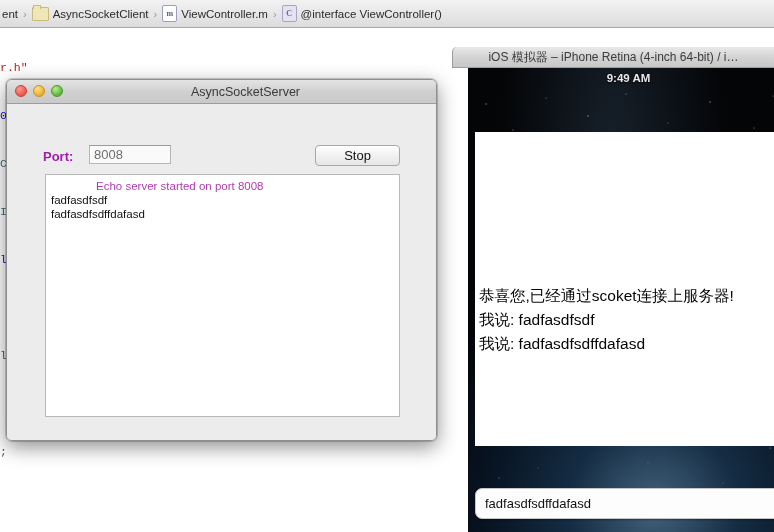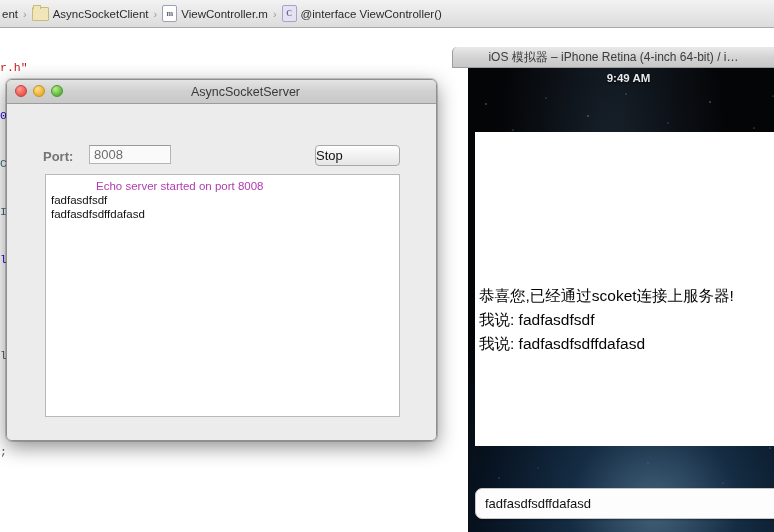--- a/index.html
+++ b/index.html
@@ -81,34 +81,34 @@
   .tl-close { background: radial-gradient(circle at 35% 30%, #ff9a92, #e9564a 70%); border: 1px solid #c9403a; }
   .tl-min   { background: radial-gradient(circle at 35% 30%, #ffe08a, #e8ae2f 70%); border: 1px solid #c9911f; }
   .tl-max   { background: radial-gradient(circle at 35% 30%, #b9ee8c, #5cb33b 70%); border: 1px solid #489a2d; }
   .srv-title {
     width: 100%; text-align: center; font-size: 12.5px; color: #3a3a3a;
     font-family: "Liberation Sans", sans-serif;
   }
   .srv-body { position: relative; height: 338px; background: #ececec; }
 
   .port-label {
-    position: absolute; left: 36px; top: 45px; font-size: 13px; color: #737373;
+    position: absolute; left: 36px; top: 45px; font-size: 13px; color: #a21caf;
     font-weight: bold;
   }
   .port-input {
     position: absolute; left: 82px; top: 41px; width: 82px; height: 19px;
     background: #fafafa; border: 1px solid #b5b5b5; border-top-color: #9a9a9a;
     font-size: 13px; color: #6d6d6d; padding: 0 4px; box-sizing: border-box;
     line-height: 17px; font-family: "Liberation Sans", sans-serif;
   }
   .stop-btn {
     position: absolute; left: 308px; top: 41px; width: 85px; height: 21px;
     background: linear-gradient(to bottom, #fefefe 0%, #f1f1f1 50%, #e6e6e6 100%);
     border: 1px solid #a8a8a8; border-radius: 4px;
-    font-size: 13px; color: #111; text-align: left; line-height: 19px;
+    font-size: 13px; color: #111; text-align: center; line-height: 19px;
     box-shadow: 0 1px 0 rgba(255,255,255,0.8) inset;
     box-sizing: border-box;
     font-family: "Liberation Sans", sans-serif;
   }
   .log-box {
     position: absolute; left: 38px; top: 70px; width: 355px; height: 243px;
     background: #ffffff; border: 1px solid #b9b9b9;
     box-sizing: border-box; padding: 4px 5px;
     overflow: hidden;
   }

